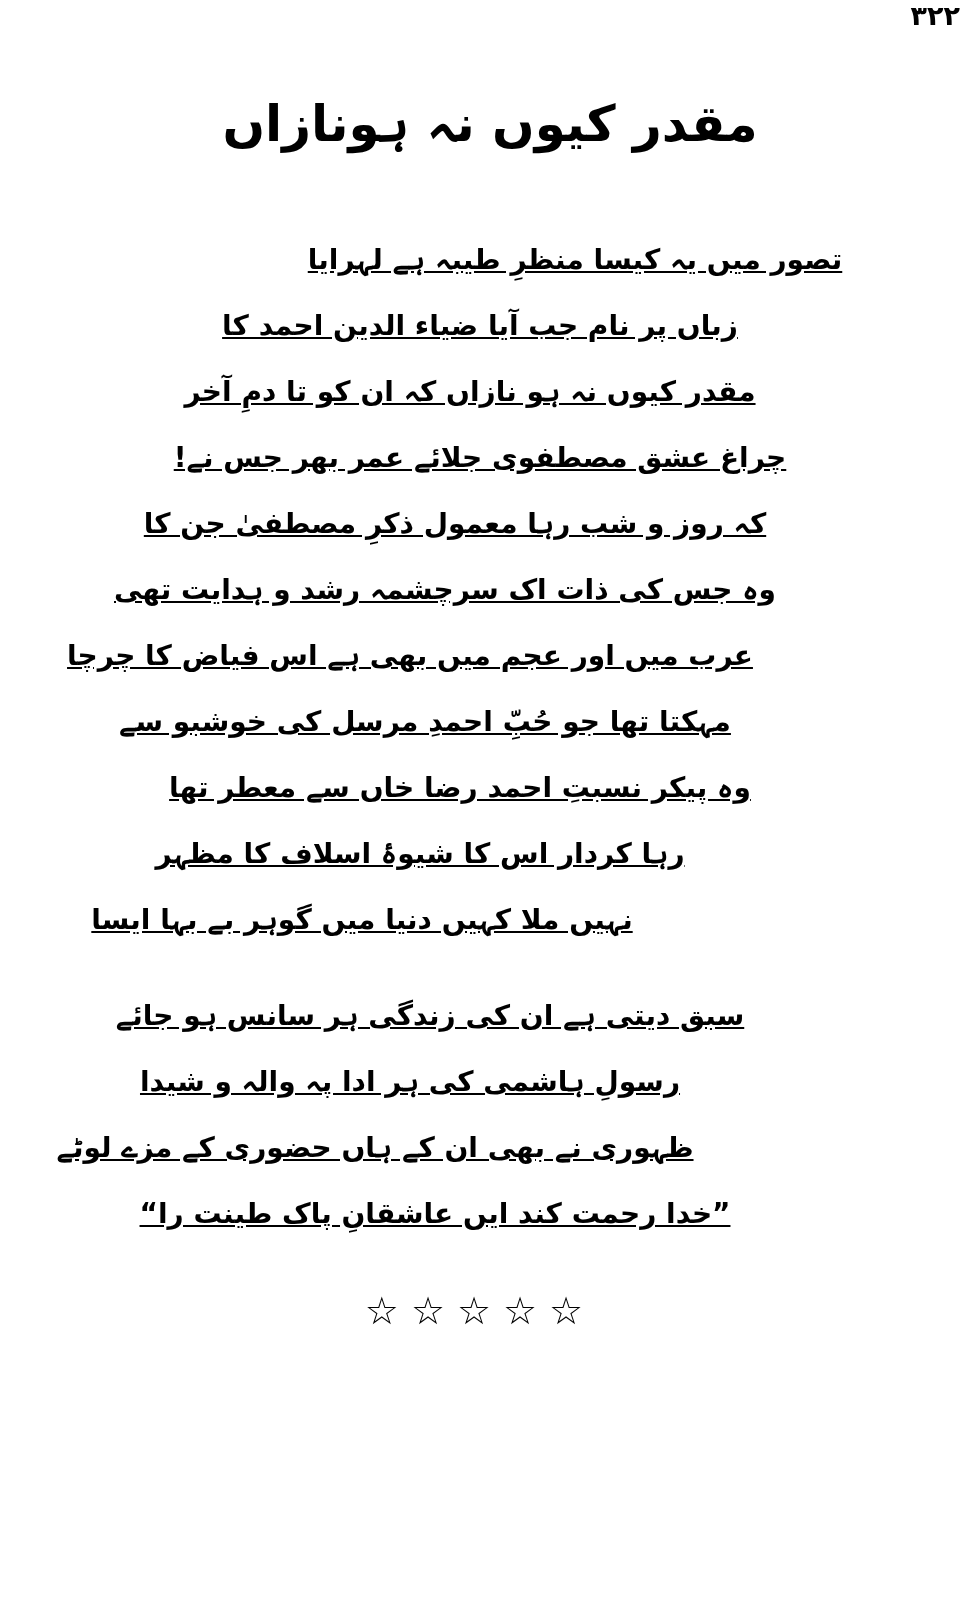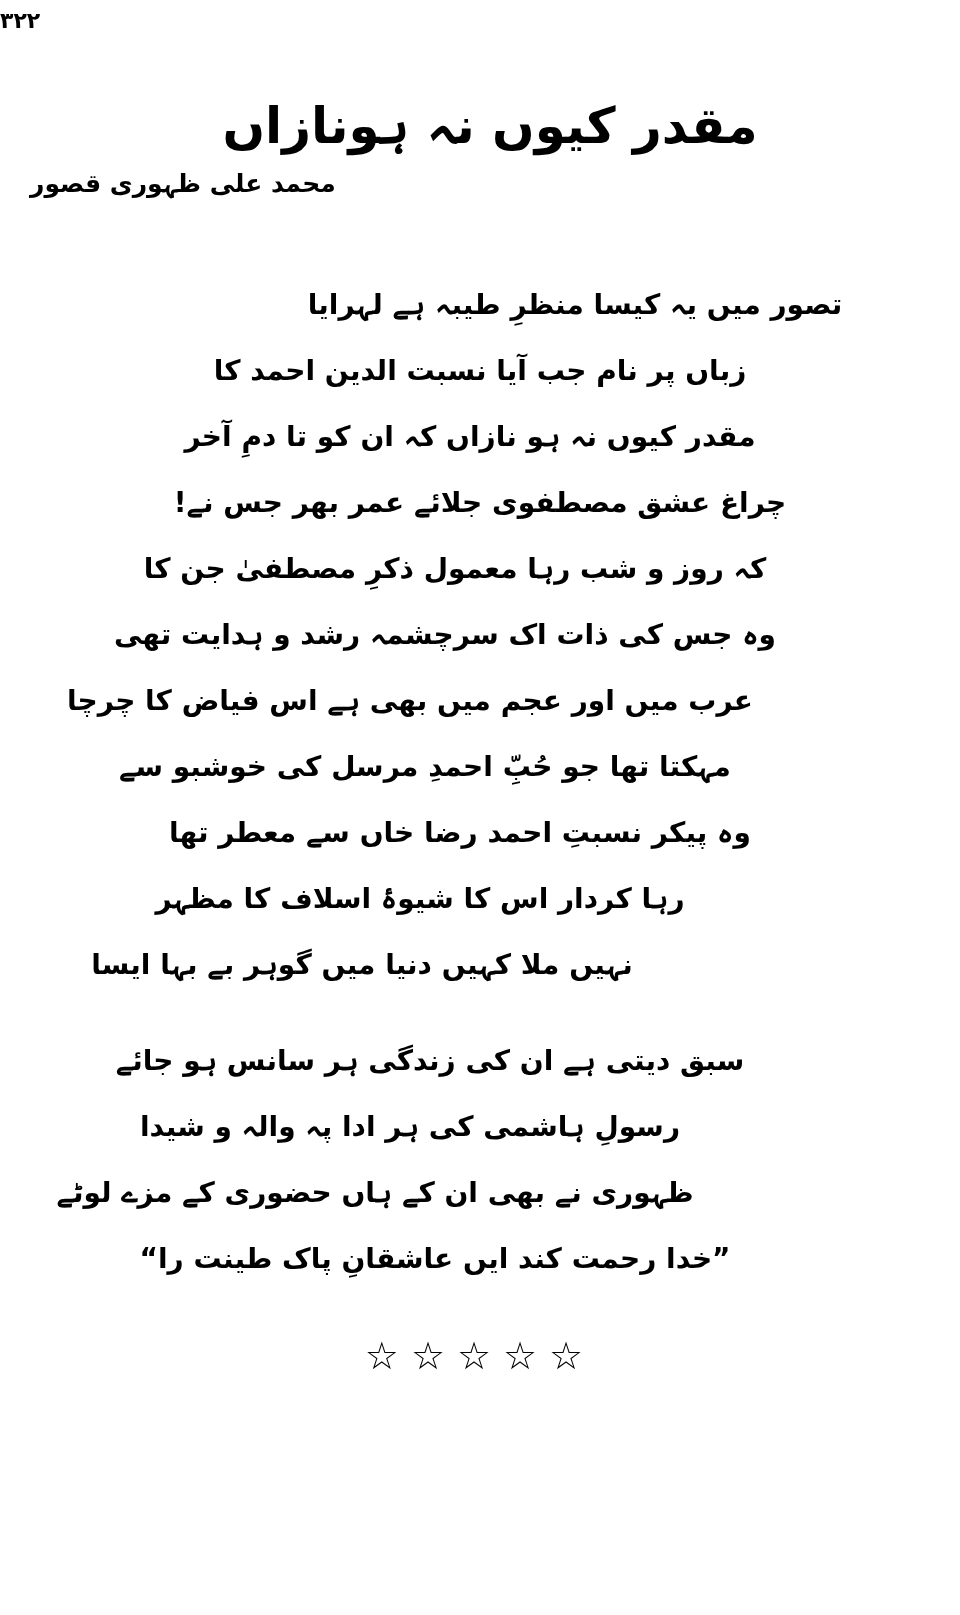--- a/index.html
+++ b/index.html
@@ -10,44 +10,44 @@
     color: #000000;
     font-family: "DejaVu Sans", sans-serif;
     overflow: hidden;
   }
   .page {
     position: relative;
     width: 100%;
     height: 100%;
   }
   .page-number {
-    text-align: left;
-    font-size: 22px;
+    text-align: right;
+    font-size: 27px;
     font-weight: bold;
-    padding-top: 8px;
     direction: rtl;
   }
   .poem-title {
     margin: 64px 0 0 0;
     text-align: center;
     font-size: 50px;
     font-weight: bold;
     direction: rtl;
     transform: translateX(10px);
   }
   .poem-author {
     direction: rtl;
     text-align: left;
     font-size: 25px;
     font-weight: bold;
     padding: 14px 0 0 30px;
   }
   .poem {
     margin-top: 74px;
     direction: rtl;
+    text-decoration: underline;
   }
   .poem-line {
     text-align: center;
     font-size: 28px;
     font-weight: bold;
     height: 66px;
     line-height: 66px;
     white-space: nowrap;
   }
   
@@ -74,25 +74,24 @@
 </style>
 </head>
 <body>
 
 <div class="page">
 
   <div class="page-number">۳۲۲</div>
 
   <h1 class="poem-title">مقدر کیوں نہ ہونازاں</h1>
 
-  <div class="poem-author">محمد علی ظہوری قصور</div>
 
   <div class="poem">
     <div class="poem-line">تصور میں یہ کیسا منظرِ طیبہ ہے لہرایا</div>
-    <div class="poem-line">زباں پر نام جب آیا نسبت الدین احمد کا</div>
+    <div class="poem-line">زباں پر نام جب آیا ضیاء الدین احمد کا</div>
     <div class="poem-line">مقدر کیوں نہ ہو نازاں کہ ان کو تا دمِ آخر</div>
     <div class="poem-line">چراغ عشق مصطفوی جلائے عمر بھر جس نے!</div>
     <div class="poem-line">کہ روز و شب رہا معمول ذکرِ مصطفیٰ جن کا</div>
     <div class="poem-line">وہ جس کی ذات اک سرچشمہ رشد و ہدایت تھی</div>
     <div class="poem-line">عرب میں اور عجم میں بھی ہے اس فیاض کا چرچا</div>
     <div class="poem-line">مہکتا تھا جو حُبِّ احمدِ مرسل کی خوشبو سے</div>
     <div class="poem-line">وہ پیکر نسبتِ احمد رضا خاں سے معطر تھا</div>
     <div class="poem-line">رہا کردار اس کا شیوۂ اسلاف کا مظہر</div>
     <div class="poem-line">نہیں ملا کہیں دنیا میں گوہر بے بہا ایسا</div>
     <div class="poem-line">سبق دیتی ہے ان کی زندگی ہر سانس ہو جائے</div>

